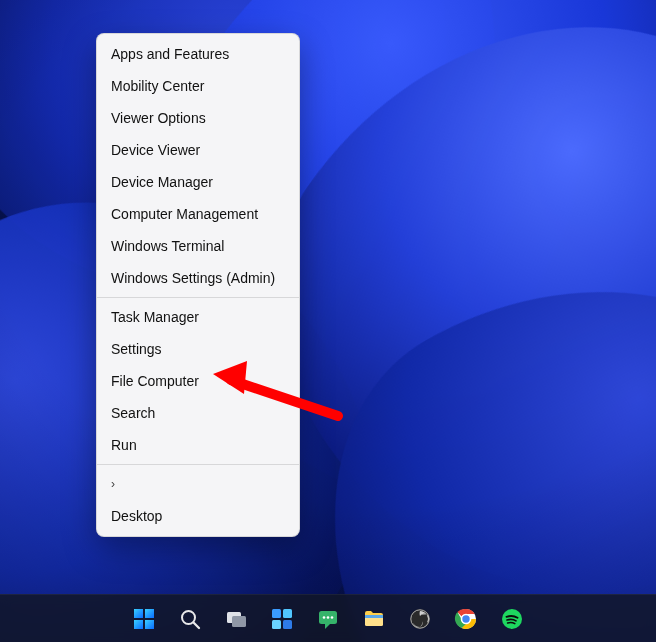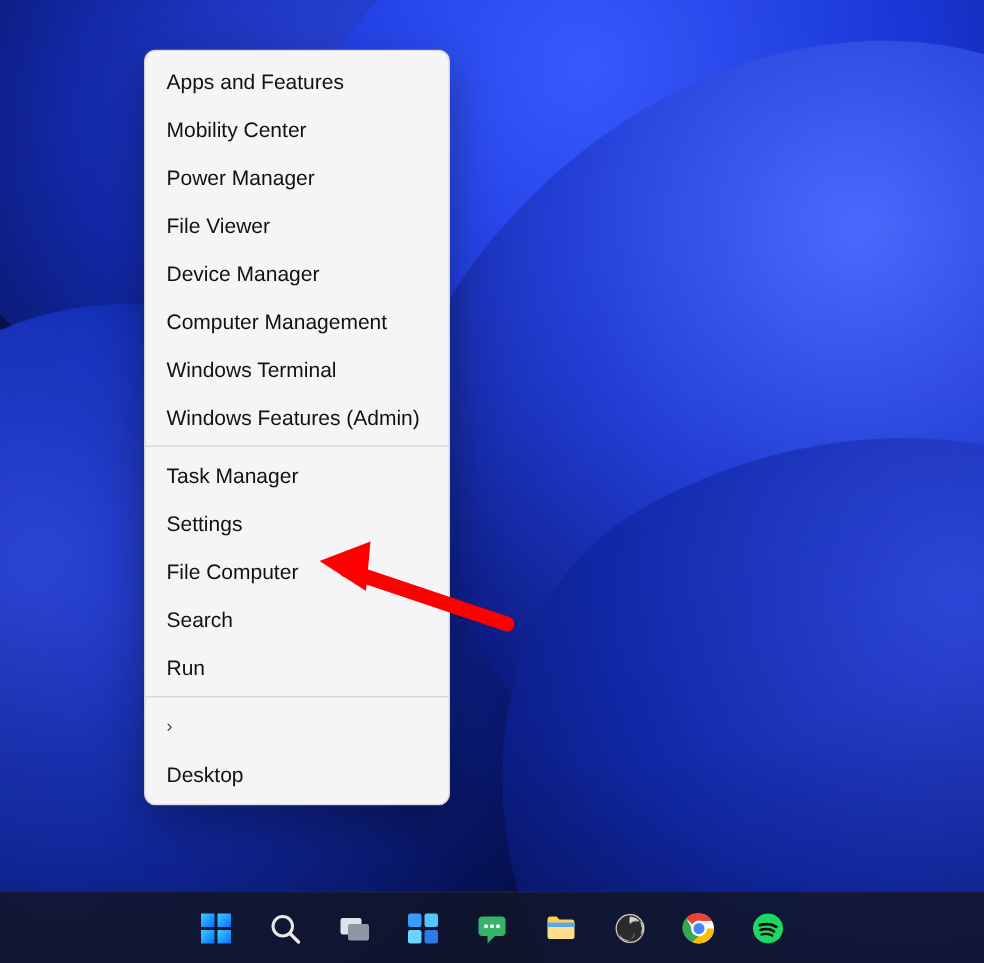--- a/index.html
+++ b/index.html
@@ -110,36 +110,36 @@
   <div class="shade"></div>
 
   <div class="context-menu" id="context-menu">
       <div class="menu-item">
         <span>Apps and Features</span>
       </div>
       <div class="menu-item">
         <span>Mobility Center</span>
       </div>
       <div class="menu-item">
-        <span>Power Manager</span>
-      </div>
-      <div class="menu-item">
-        <span>File Viewer</span>
+        <span>Viewer Options</span>
+      </div>
+      <div class="menu-item">
+        <span>Device Viewer</span>
       </div>
       <div class="menu-item">
         <span>Device Manager</span>
       </div>
       <div class="menu-item">
         <span>Computer Management</span>
       </div>
       <div class="menu-item">
         <span>Windows Terminal</span>
       </div>
       <div class="menu-item">
-        <span>Windows Features (Admin)</span>
+        <span>Windows Settings (Admin)</span>
       </div>
       <div class="menu-sep"></div>
       <div class="menu-item">
         <span>Task Manager</span>
       </div>
       <div class="menu-item">
         <span>Settings</span>
       </div>
       <div class="menu-item">
         <span>File Computer</span>

